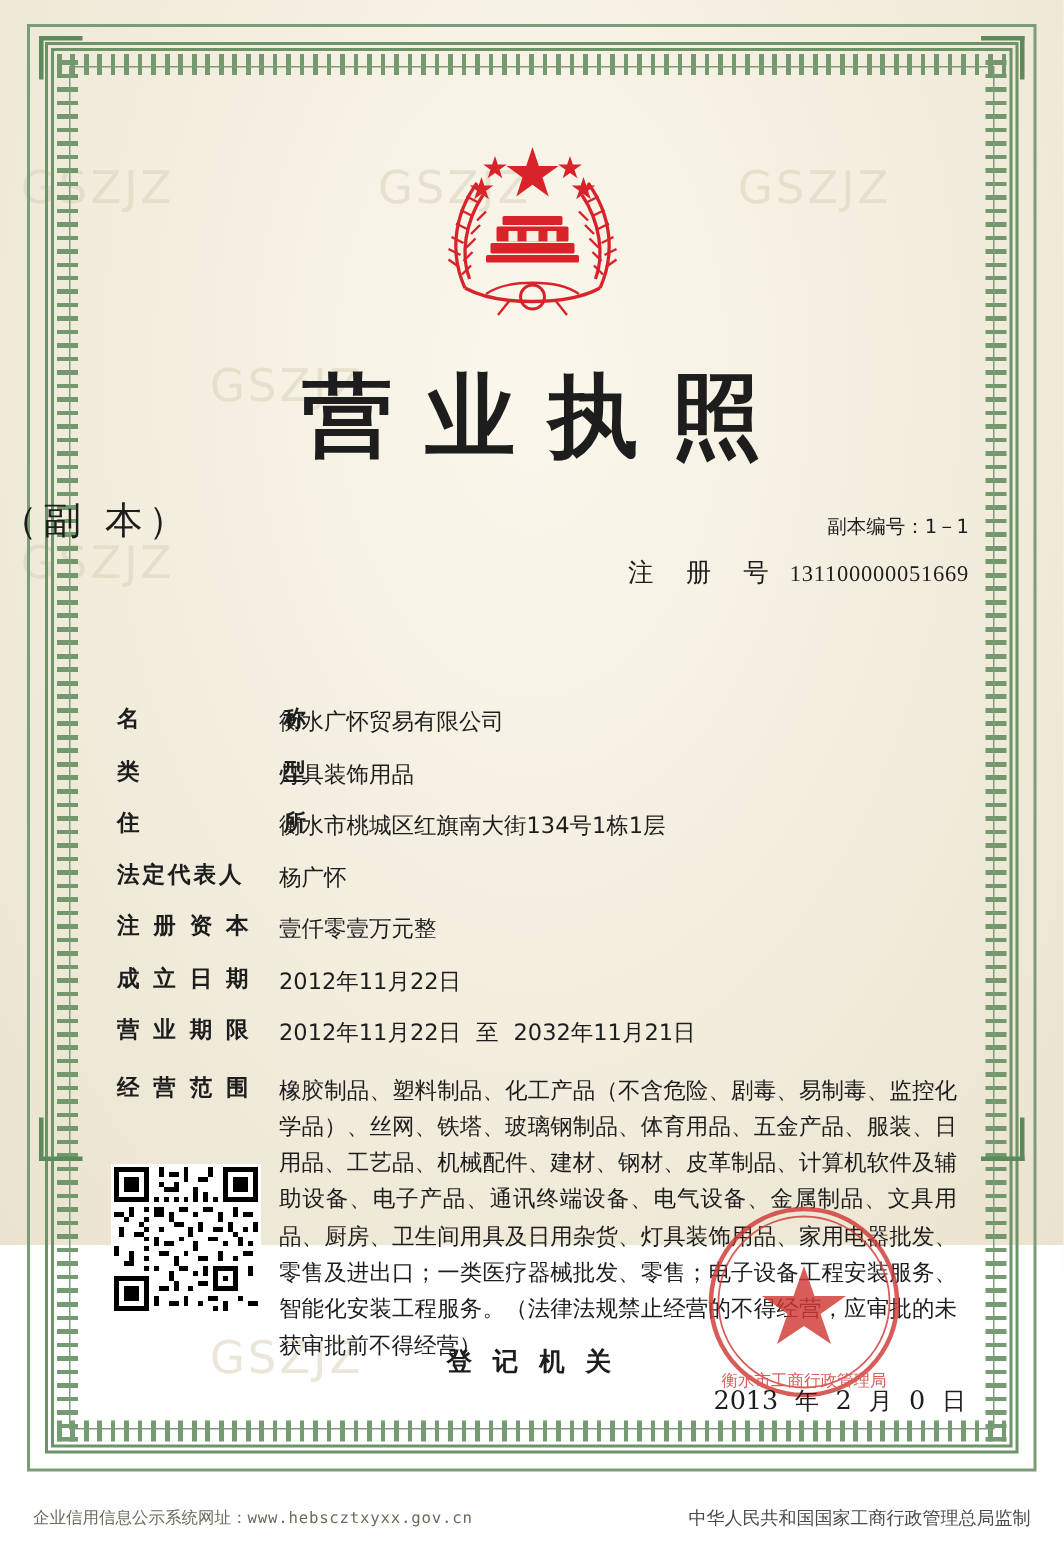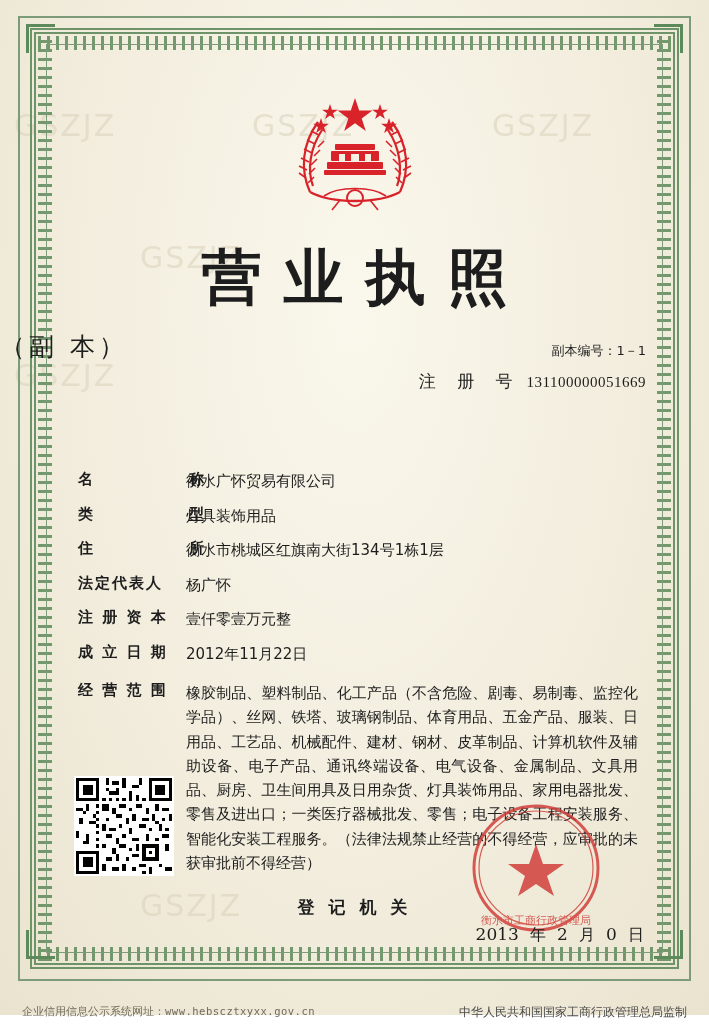--- a/index.html
+++ b/index.html
@@ -13,21 +13,21 @@
     font-family: "DejaVu Sans", "Liberation Sans", sans-serif;
     overflow: hidden;
     position: relative;
   }
 
   
   #certificate {
     position: absolute;
     left: 0; top: 0;
     width: 709px;
-    height: 1015px;
+    height: 830px;
     background: #f4f0e2;
     background-image:
       radial-gradient(ellipse at 50% 30%, #faf7ec 0%, #f2eddd 55%, #eae3cf 100%);
   }
 
   
   .watermark-layer {
     position: absolute;
     left: 0; top: 0; right: 0; bottom: 0;
     pointer-events: none;
@@ -383,20 +383,26 @@
     <div class="field">
       <div class="label w4">注 册 资 本</div>
       <div class="value">壹仟零壹万元整</div>
     </div>
 
     <div class="field">
       <div class="label w4">成 立 日 期</div>
       <div class="value">2012年11月22日</div>
     </div>
 
+    <div class="field date-range">
+      <div class="label w4">营 业 期 限</div>
+      <div class="value">
+        <span>2012年11月22日</span><span class="sep">至</span><span>2032年11月21日</span>
+      </div>
+    </div>
 
     <div class="field scope" style="margin-top:16px;">
       <div class="label w4">经 营 范 围</div>
       <div class="value">橡胶制品、塑料制品、化工产品（不含危险、剧毒、易制毒、监控化学品）、丝网、铁塔、玻璃钢制品、体育用品、五金产品、服装、日用品、工艺品、机械配件、建材、钢材、皮革制品、计算机软件及辅助设备、电子产品、通讯终端设备、电气设备、金属制品、文具用品、厨房、卫生间用具及日用杂货、灯具装饰用品、家用电器批发、零售及进出口；一类医疗器械批发、零售；电子设备工程安装服务、智能化安装工程服务。（法律法规禁止经营的不得经营，应审批的未获审批前不得经营）</div>
     </div>
 
   </div>
 
   <div class="qr">
     <svg class="qrgrid" viewBox="0 0 29 29" width="96" height="96" shape-rendering="crispEdges" aria-hidden="true">

